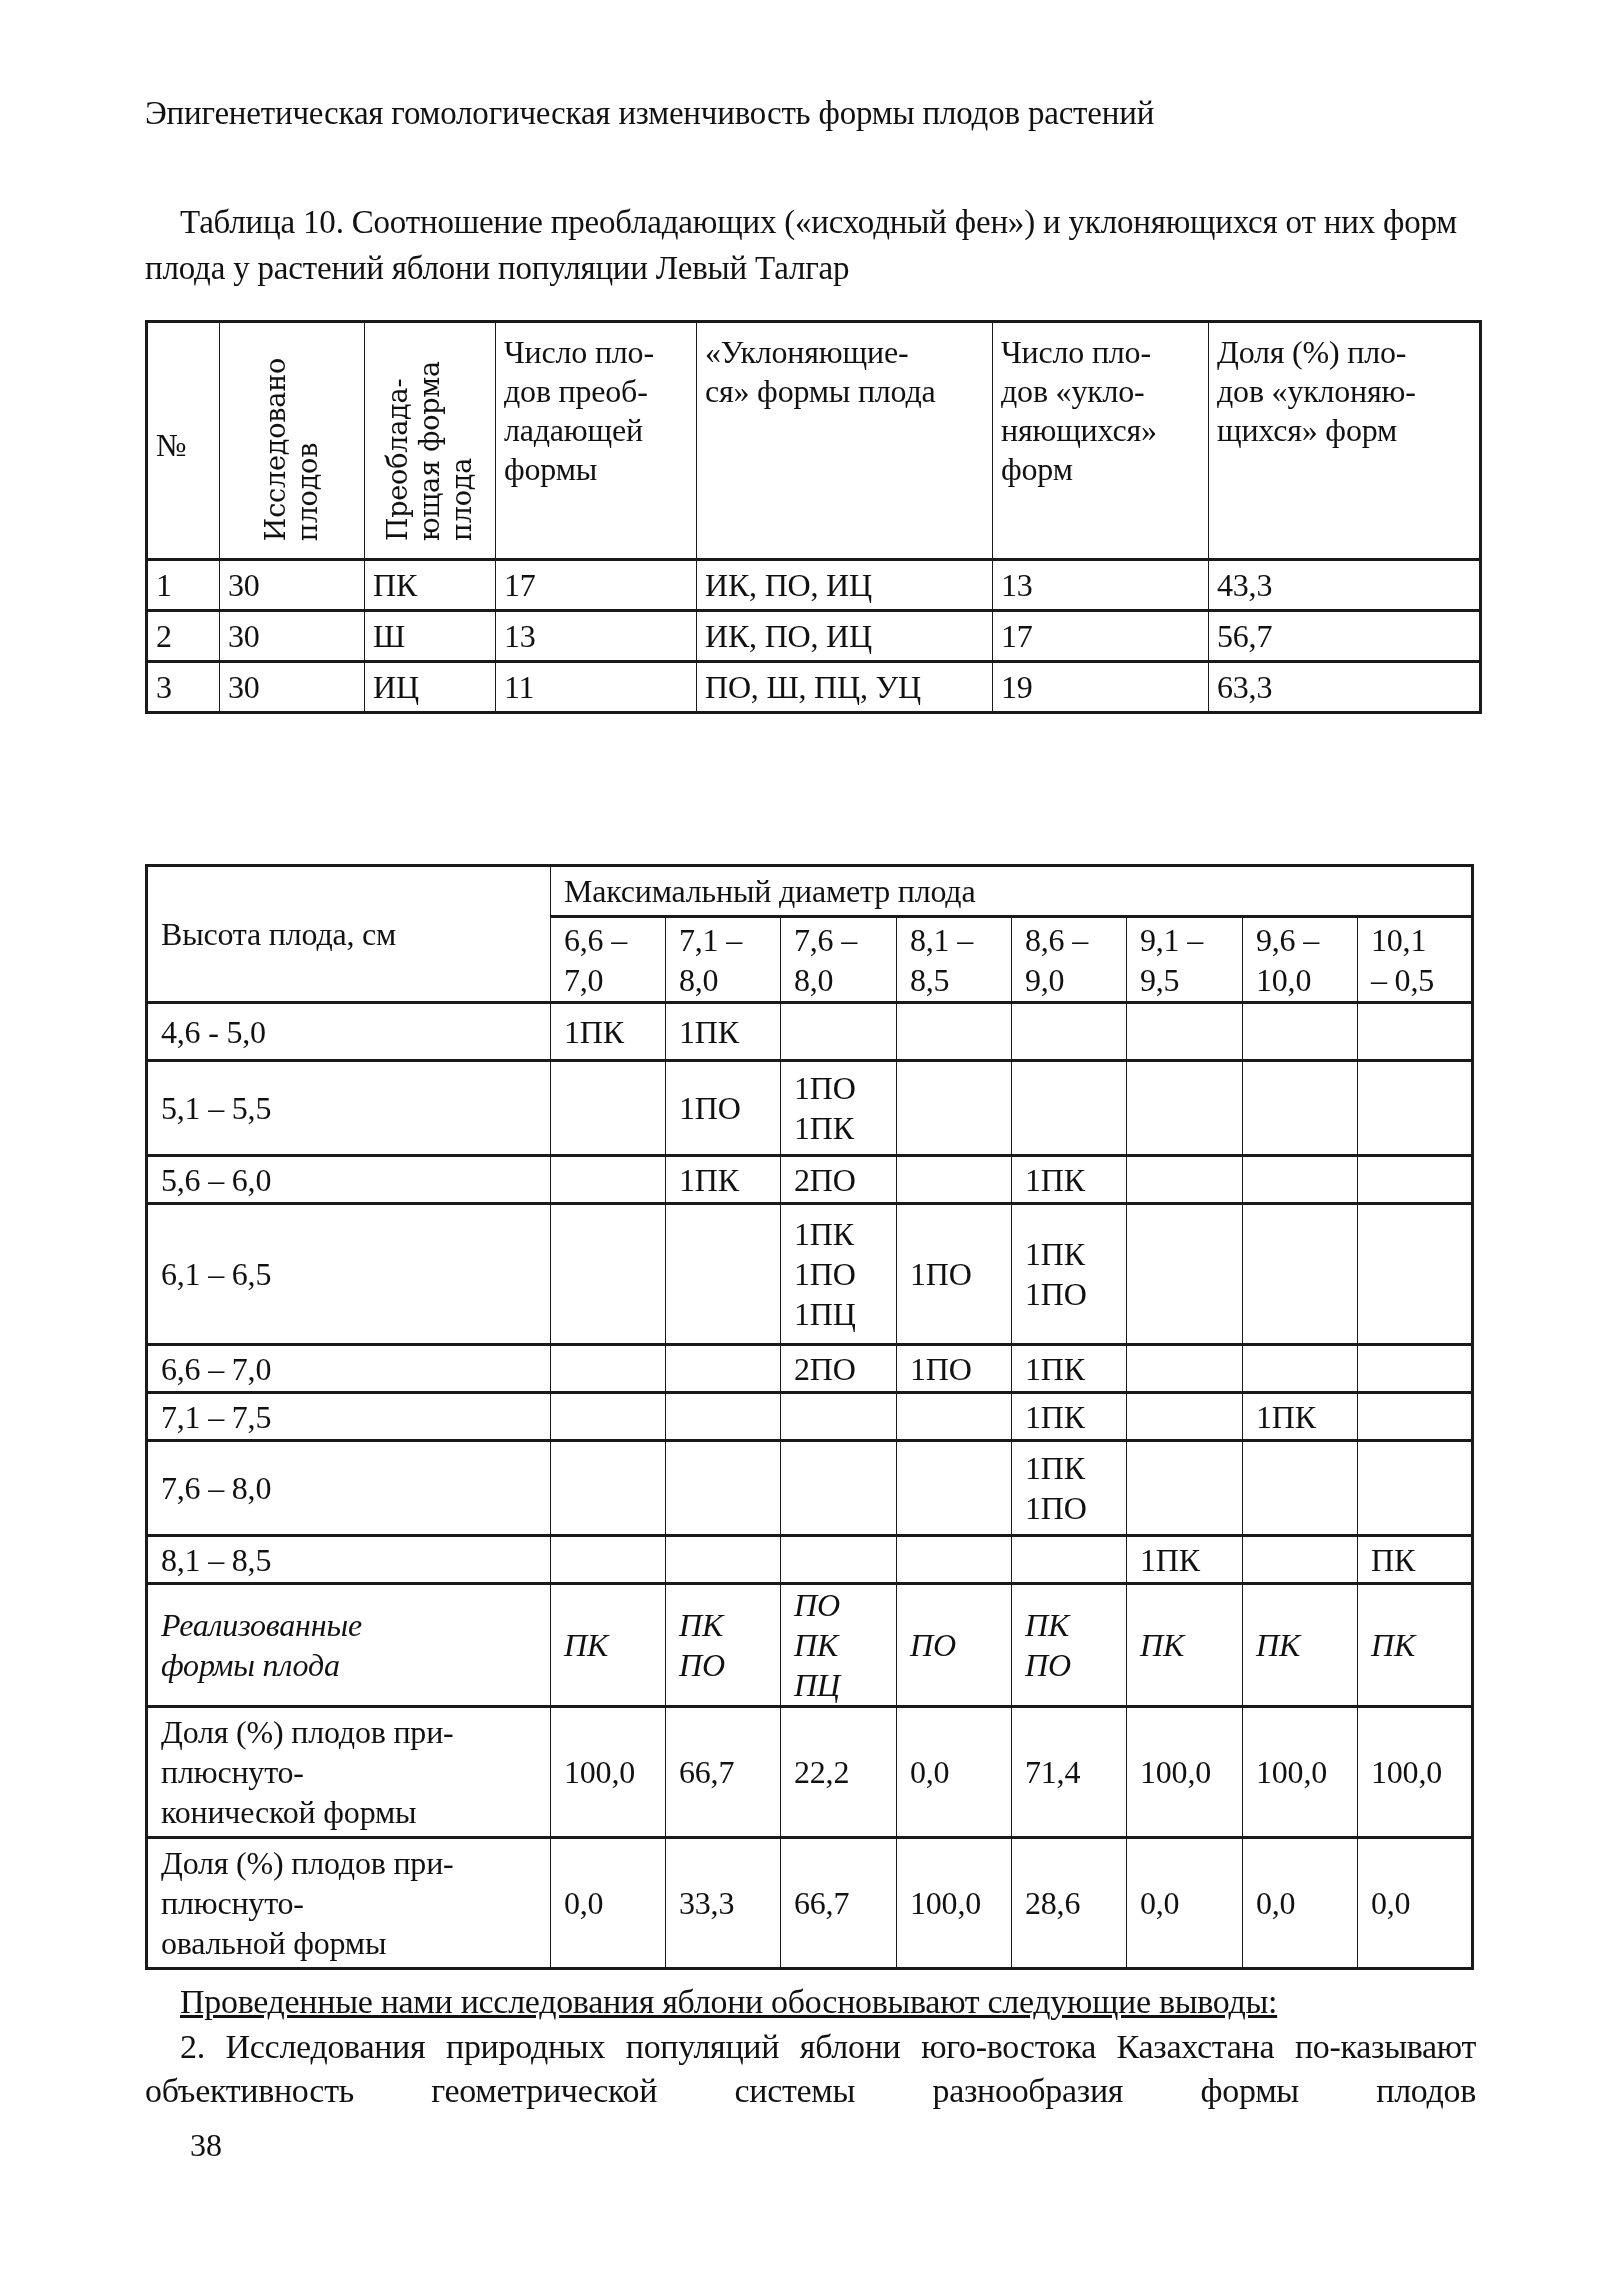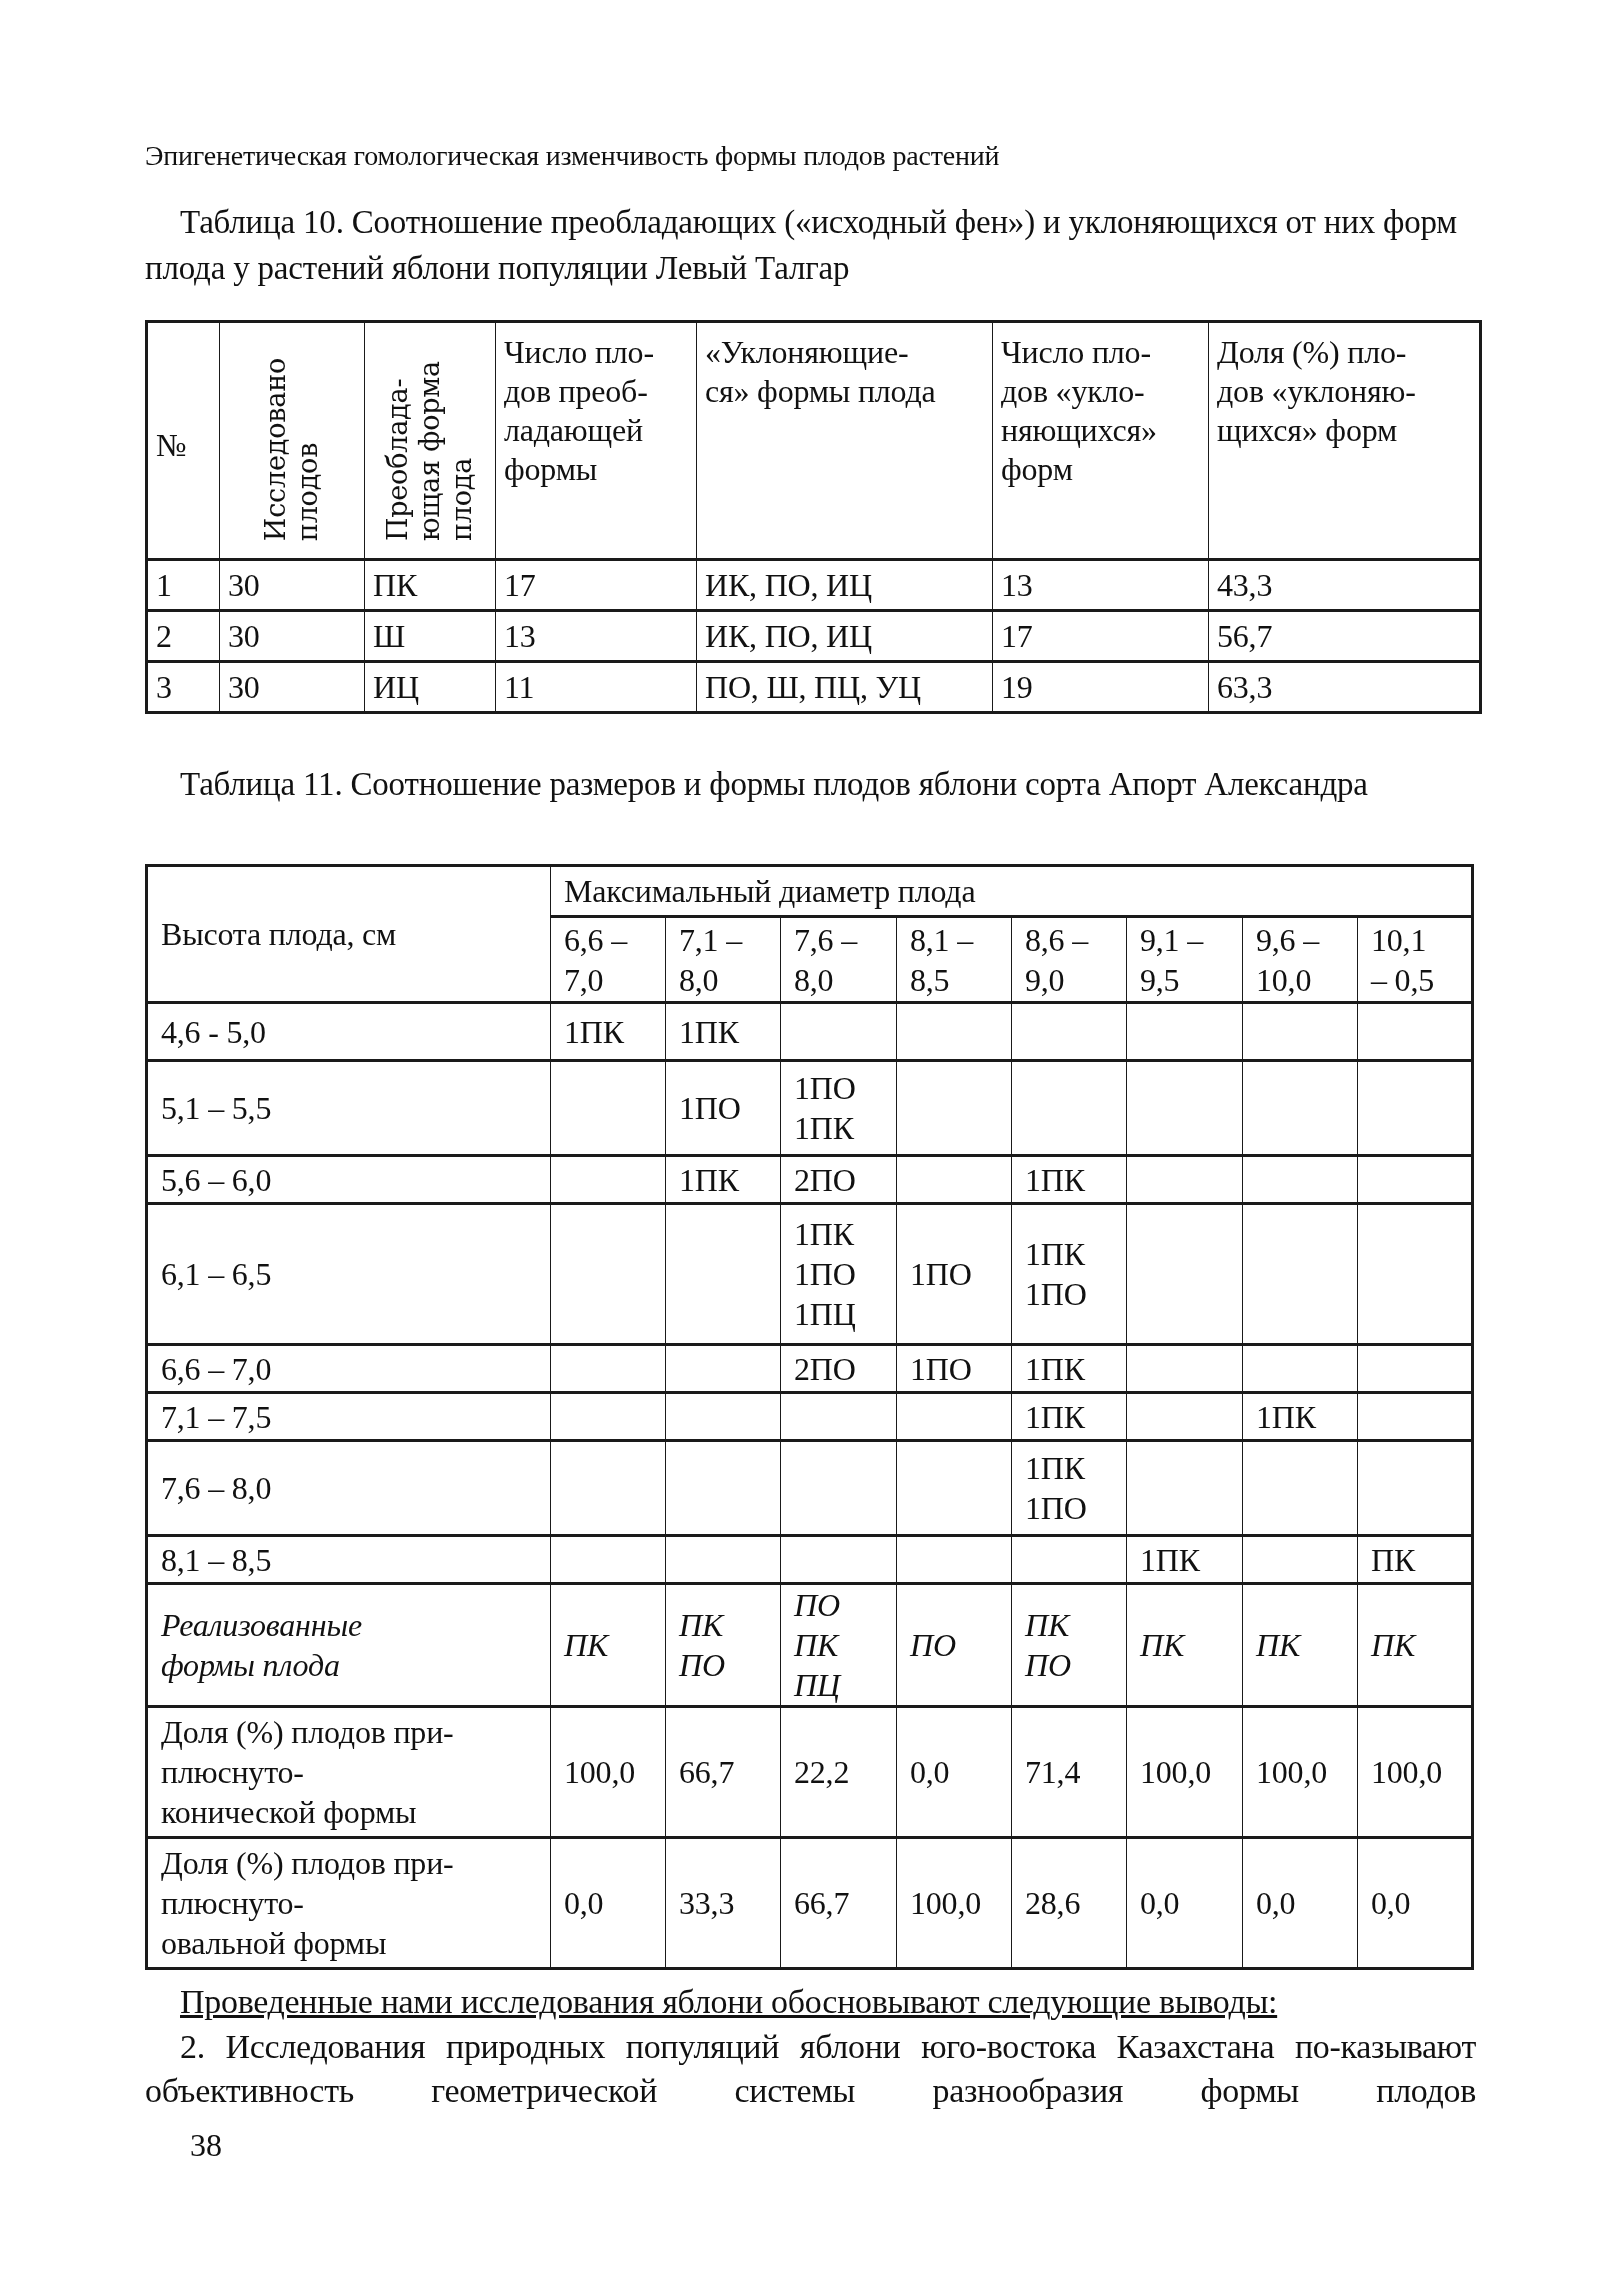--- a/index.html
+++ b/index.html
@@ -4,21 +4,21 @@
 <style>
   html, body { margin: 0; padding: 0; background: #ffffff; }
   body {
     width: 1618px; height: 2284px; position: relative; overflow: hidden;
     font-family: "Liberation Serif", "DejaVu Serif", serif;
     color: #111111;
   }
   .page { position: absolute; left: 0; top: 0; width: 1618px; height: 2284px; }
   .running-head {
     position: absolute; left: 145px; top: 95px;
-    font-size: 28px; letter-spacing: -0.2px; white-space: nowrap; margin-top: 45px;
+    font-size: 33px; letter-spacing: -0.2px; white-space: nowrap;
   }
   .caption {
     position: absolute; left: 145px; width: 1337px;
     font-size: 33px; line-height: 46px; text-indent: 35px;
     letter-spacing: -0.2px;
   }
   .caption-10 { top: 199px; }
   .caption-11 { top: 761px; }
 
   table.t { position: absolute; border-collapse: collapse; table-layout: fixed; }
@@ -122,21 +122,20 @@
       <td>30</td>
       <td>ИЦ</td>
       <td>11</td>
       <td>ПО, Ш, ПЦ, УЦ</td>
       <td>19</td>
       <td>63,3</td>
     </tr>
   </tbody>
     </table>
 
-  <div class="caption caption-11">Таблица 11. Соотношение размеров и формы плодов яблони сорта Апорт Александра</div>
 
   <table class="t t11">
     <colgroup id="t11-cols">
       <col style="width:404px">
       <col style="width:115px">
         <col style="width:115px">
         <col style="width:116px">
         <col style="width:115px">
       <col style="width:115px">
         <col style="width:116px">

